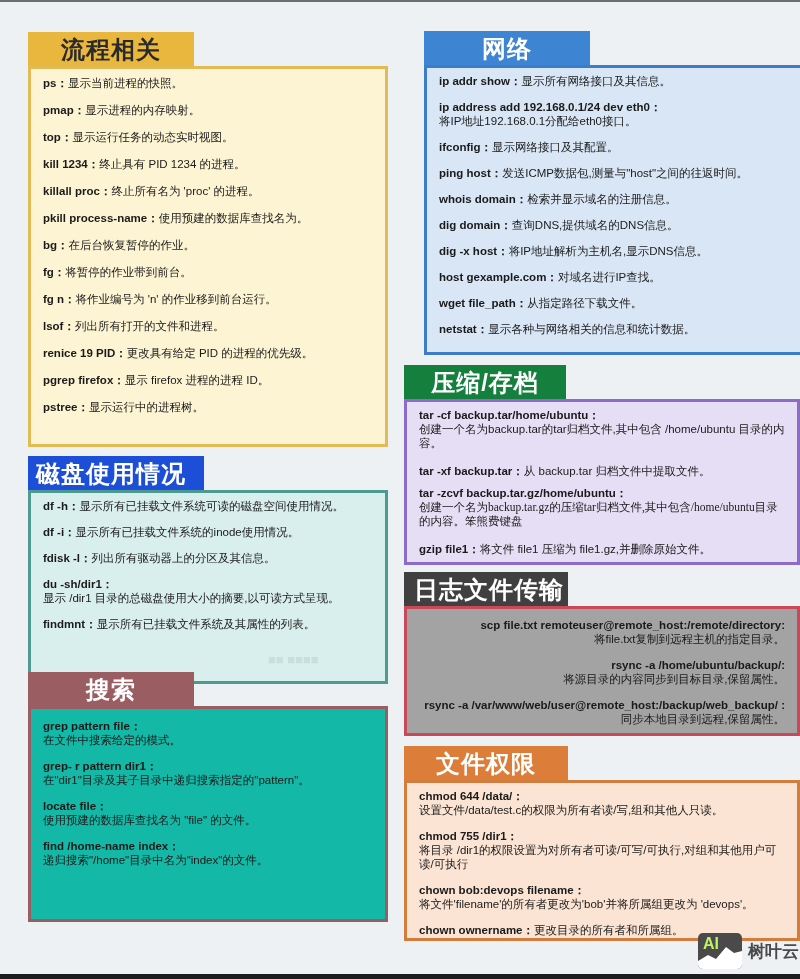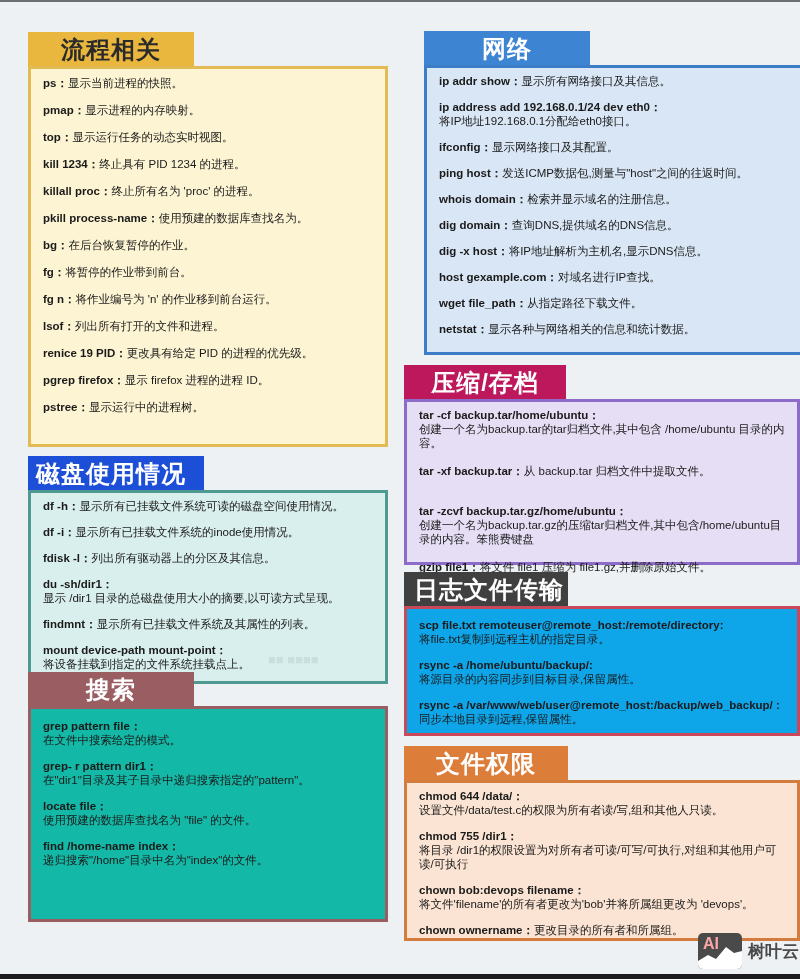--- a/index.html
+++ b/index.html
@@ -39,38 +39,38 @@
   
   #s-disk .tab { background: #1d4ed8; width: 176px; }
   #s-disk .box { border-color: #4e9a91; background: #d9efed; }
   
   #s-search .tab { background: #9a5d62; width: 166px; }
   #s-search .box { border-color: #9a5d62; background: #14b8a6; }
   
   #s-net .tab { background: #3d84d3; width: 166px; }
   #s-net .box { border-color: #3d7cc6; background: #d8e6f5; }
   
-  #s-arch .tab { background: #be185d; width: 162px; }
+  #s-arch .tab { background: #15803d; width: 162px; }
   #s-arch .box { border-color: #8d6cc8; background: #e6def5; }
   
   #s-xfer .tab { background: #404040; width: 164px; }
-  #s-xfer .box { border-color: #c9485a; background: #0ea5e9; }
+  #s-xfer .box { border-color: #c9485a; background: #a3a3a3; text-align: right; }
   
   #s-perm .tab { background: #dc7d3a; width: 164px; }
   #s-perm .box { border-color: #d27c3e; background: #fbe4d3; }
 
   .watermark {
     position: absolute; left: 698px; top: 933px;
     display: flex; align-items: center; gap: 6px;
   }
   .wm-logo {
     width: 44px; height: 36px; background: #4a4a4a; border-radius: 5px;
     position: relative; overflow: hidden;
   }
-  .wm-logo .ai { position: absolute; left: 5px; top: 2px; color: #fca5a5; font-weight: bold; font-size: 16px; }
+  .wm-logo .ai { position: absolute; left: 5px; top: 2px; color: #bef264; font-weight: bold; font-size: 16px; }
   .wm-logo svg { position: absolute; left: 0; bottom: 0; }
   .wm-text { color: #4a4a4a; font-size: 17px; font-weight: bold; }
   .faint-mark { position: absolute; left: 268px; top: 652px; color: rgba(120,150,150,0.18); font-size: 13px; }
 </style>
 </head>
 <body>
 
 <div class="topline"></div>
 
 <div class="section inline" id="s-proc" style="left:28px; top:32px; width:360px; height:415px;">
@@ -93,21 +93,20 @@
 </div>
 
 <div class="section" id="s-disk" style="left:28px; top:456px; width:360px; height:228px;">
   <div class="tab" style="justify-content:flex-start; padding-left:8px;">磁盘使用情况</div>
   <div class="box">
       <div class="item" style="margin-bottom: 12px;"><span class="cmd">df -h：</span><span class="desc">显示所有已挂载文件系统可读的磁盘空间使用情况。</span></div>
       <div class="item" style="margin-bottom: 12px;"><span class="cmd">df -i：</span><span class="desc">显示所有已挂载文件系统的inode使用情况。</span></div>
       <div class="item" style="margin-bottom: 12px;"><span class="cmd">fdisk -l：</span><span class="desc">列出所有驱动器上的分区及其信息。</span></div>
       <div class="item" style="margin-bottom: 12px;"><span class="cmd">du -sh/dir1：</span><span class="desc" style="display: block;">显示 /dir1 目录的总磁盘使用大小的摘要,以可读方式呈现。</span></div>
       <div class="item" style="margin-bottom: 12px;"><span class="cmd">findmnt：</span><span class="desc">显示所有已挂载文件系统及其属性的列表。</span></div>
-      <div class="item" style="margin-bottom: 0px;"><span class="cmd">mount device-path mount-point：</span><span class="desc" style="display: block;">将设备挂载到指定的文件系统挂载点上。</span></div>
     </div>
 </div>
 
 <div class="section stack" id="s-search" style="left:28px; top:672px; width:360px; height:250px;">
   <div class="tab">搜索</div>
   <div class="box" style="padding-top:10px;">
       <div class="item"><span class="cmd">grep pattern file：</span><span class="desc" style="display: block;">在文件中搜索给定的模式。</span></div>
       <div class="item"><span class="cmd">grep- r pattern dir1：</span><span class="desc" style="display: block;">在"dir1"目录及其子目录中递归搜索指定的"pattern"。</span></div>
       <div class="item"><span class="cmd">locate file：</span><span class="desc" style="display: block;">使用预建的数据库查找名为 "file" 的文件。</span></div>
       <div class="item"><span class="cmd">find /home-name index：</span><span class="desc" style="display: block;">递归搜索"/home"目录中名为"index"的文件。</span></div>
@@ -127,22 +126,22 @@
       <div class="item" style="margin-bottom: 12px;"><span class="cmd">host gexample.com：</span><span class="desc">对域名进行IP查找。</span></div>
       <div class="item" style="margin-bottom: 12px;"><span class="cmd">wget file_path：</span><span class="desc">从指定路径下载文件。</span></div>
       <div class="item" style="margin-bottom: 0px;"><span class="cmd">netstat：</span><span class="desc">显示各种与网络相关的信息和统计数据。</span></div>
     </div>
 </div>
 
 <div class="section" id="s-arch" style="left:404px; top:365px; width:396px; height:200px;">
   <div class="tab">压缩/存档</div>
   <div class="box">
       <div class="item" style="margin-bottom: 14px;"><span class="cmd">tar -cf backup.tar/home/ubuntu：</span><span class="desc" style="display: block;">创建一个名为backup.tar的tar归档文件,其中包含 /home/ubuntu 目录的内容。</span></div>
-      <div class="item" style="margin-bottom: 26px;"><span class="cmd">tar -xf backup.tar：</span><span class="desc">从 backup.tar 归档文件中提取文件。</span></div>
-      <div class="item" style="margin-bottom: 14px;"><span class="cmd">tar -zcvf backup.tar.gz/home/ubuntu：</span><span class="desc" style="display: block;">创建一个名为backup.tar.gz的压缩tar归档文件,其中包含/home/ubuntu目录的内容。笨熊费键盘</span></div>
+      <div class="item" style="margin-bottom: 8px;"><span class="cmd">tar -xf backup.tar：</span><span class="desc">从 backup.tar 归档文件中提取文件。</span></div>
+      <div class="item" style="margin-bottom: 14px;"><span class="cmd">tar -zcvf backup.tar.gz/home/ubuntu：</span><span class="desc" style="display: block; font-family: Liberation Serif, serif;">创建一个名为backup.tar.gz的压缩tar归档文件,其中包含/home/ubuntu目录的内容。笨熊费键盘</span></div>
       <div class="item" style="margin-bottom: 0px;"><span class="cmd">gzip file1：</span><span class="desc">将文件 file1 压缩为 file1.gz,并删除原始文件。</span></div>
     </div>
 </div>
 
 <div class="section stack" id="s-xfer" style="left:404px; top:572px; width:396px; height:164px;">
   <div class="tab" style="justify-content:flex-start; padding-left:10px;">日志文件传输</div>
   <div class="box" style="padding-top:9px;">
       <div class="item"><span class="cmd">scp file.txt remoteuser@remote_host:/remote/directory:</span><span class="desc" style="display: block;">将file.txt复制到远程主机的指定目录。</span></div>
       <div class="item"><span class="cmd">rsync -a /home/ubuntu/backup/:</span><span class="desc" style="display: block;">将源目录的内容同步到目标目录,保留属性。</span></div>
       <div class="item"><span class="cmd">rsync -a /var/www/web/user@remote_host:/backup/web_backup/ :</span><span class="desc" style="display: block;">同步本地目录到远程,保留属性。</span></div>

